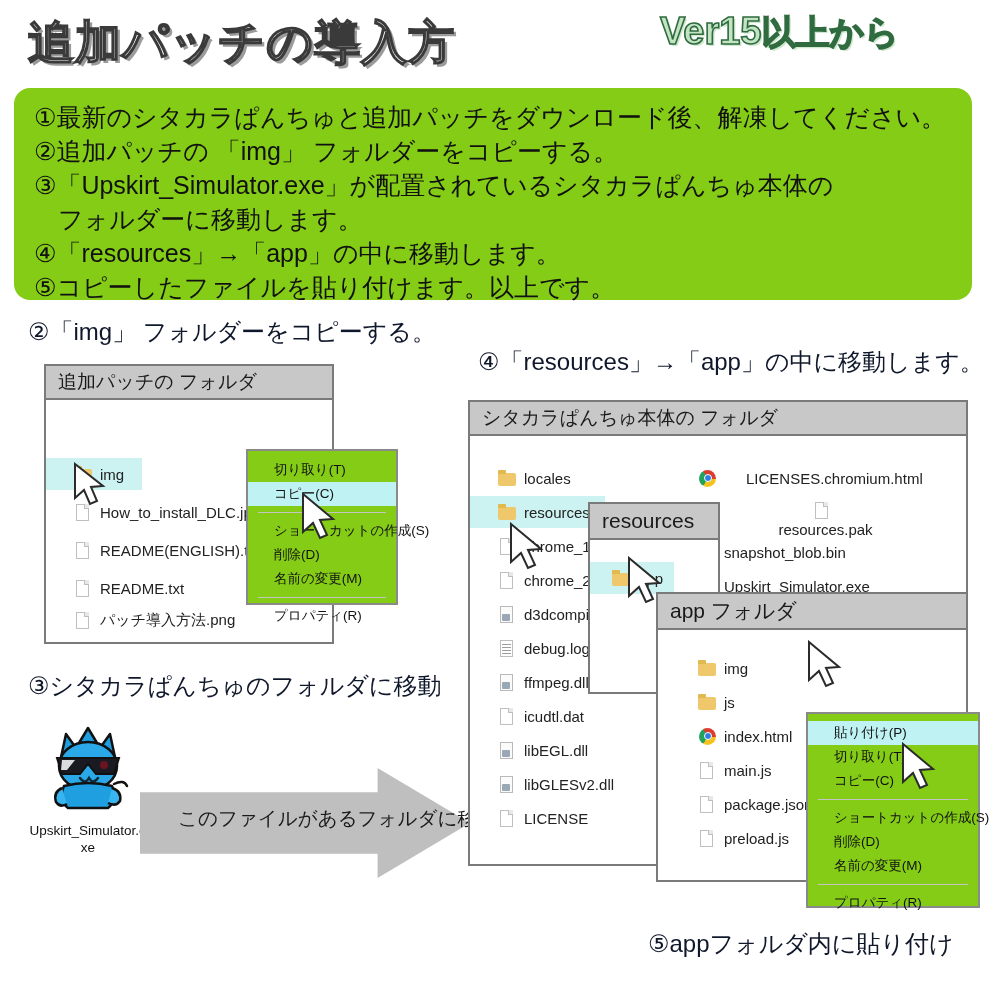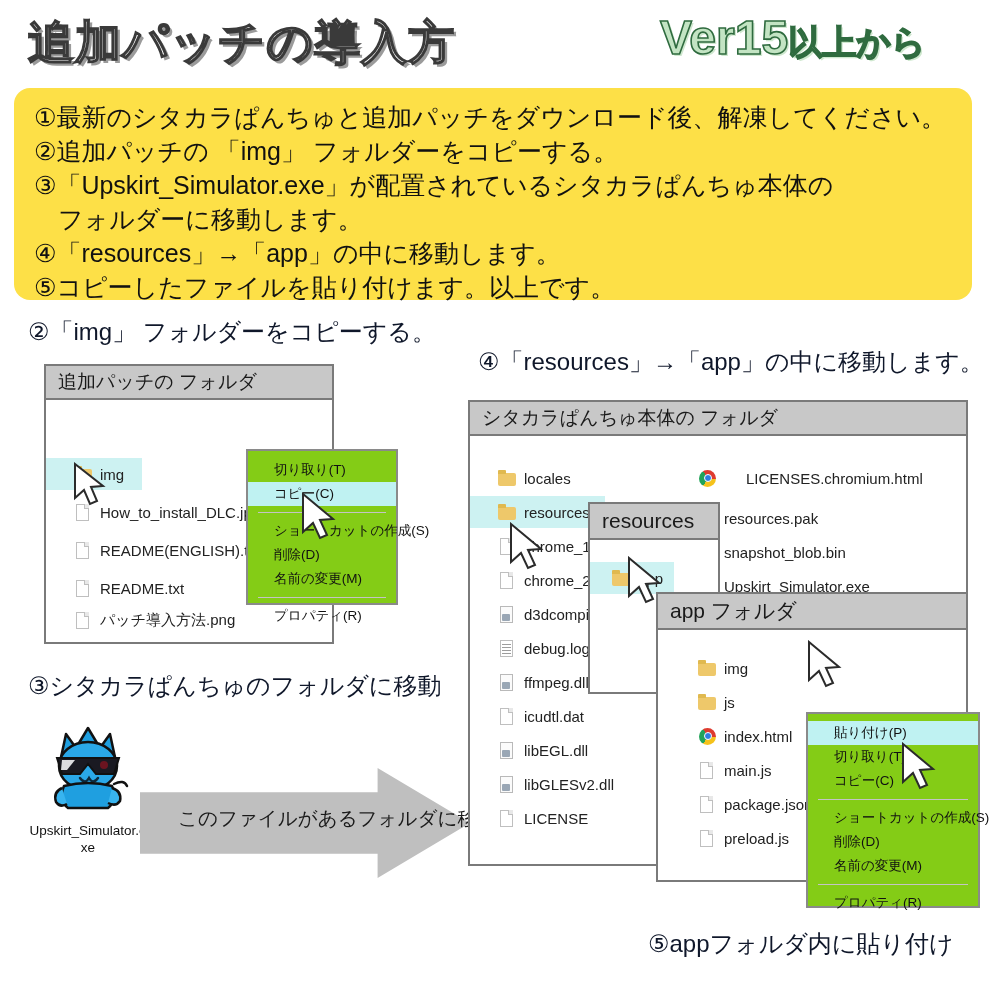--- a/index.html
+++ b/index.html
@@ -25,27 +25,27 @@
     white-space:nowrap;
   }
   #header-version{
     left:660px;top:10px;
     white-space:nowrap;
     color:#c3e4c3;
     -webkit-text-stroke:1.6px #2f6b3f;
     text-shadow:2px 2px 0 #cfe8cf;
     font-weight:700;
   }
-  #header-version .big{font-size:48px;letter-spacing:0px;}
+  #header-version .big{font-size:38px;letter-spacing:0px;}
   #header-version .small{font-size:34px;}
 
   
   #instructions{
     left:14px;top:88px;width:958px;height:212px;
-    background:#fde047;
+    background:#84cc16;
     border-radius:16px;
     box-sizing:border-box;
     padding:12px 20px 0 20px;
   }
   #instructions .line{
     font-size:25px;
     line-height:34px;
     white-space:nowrap;
     color:#111;
   }
@@ -324,21 +324,21 @@
       <div class="fileitem" style="margin-bottom:2px;">
         <span class="ico doc"></span>
         <span class="label">LICENSE</span>
       </div>
     </div>
     <div style="width:260px;">
       <div class="fileitem" style="margin-bottom:8px;padding-left:12px;gap:22px;">
         <span class="ico chrome"></span>
         <span class="label">LICENSES.chromium.html</span>
       </div>
-      <div class="fileitem" style="margin-bottom:2px;padding-left:12px;">
+      <div class="fileitem" style="margin-bottom:2px;padding-left:12px;flex-direction:column;">
         <span class="ico doc"></span>
         <span class="label">resources.pak</span>
       </div>
       <div class="fileitem" style="margin-bottom:2px;padding-left:12px;">
         <span class="ico doc"></span>
         <span class="label">snapshot_blob.bin</span>
       </div>
       <div class="fileitem" style="margin-bottom:2px;padding-left:12px;">
         <span class="ico exe"></span>
         <span class="label">Upskirt_Simulator.exe</span>

